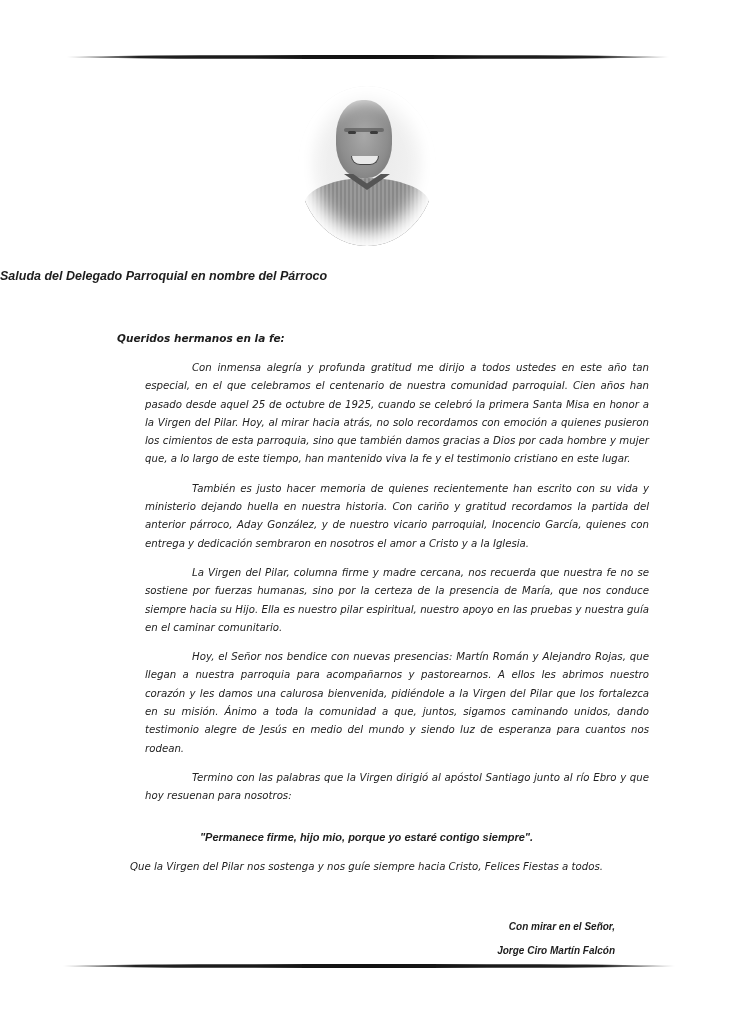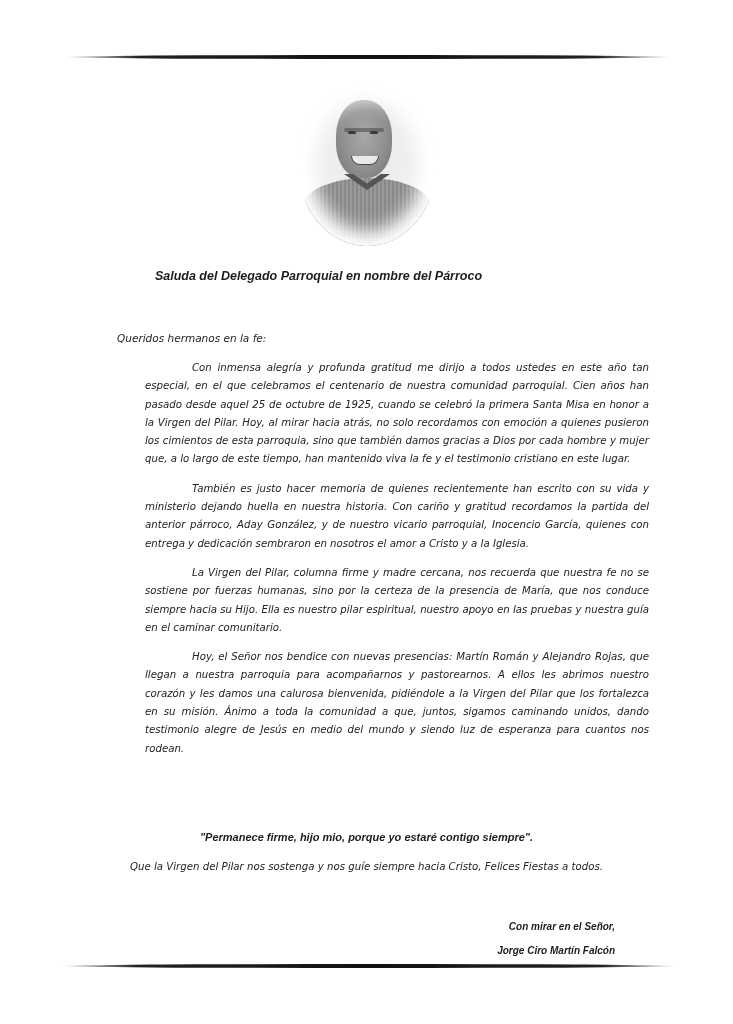--- a/index.html
+++ b/index.html
@@ -26,26 +26,26 @@
   .photo .eye.l { left: 12px; } .photo .eye.r { left: 34px; }
   .photo .mouth { position: absolute; left: 15px; top: 56px; width: 26px; height: 8px; border-radius: 0 0 14px 14px; background: #e9e9e9; border: 1px solid #444; border-top: none; }
   .photo .body {
     position: absolute; left: 6px; top: 92px; width: 126px; height: 90px;
     border-radius: 50% 50% 10% 10% / 30% 30% 10% 10%;
     background: repeating-linear-gradient(90deg, #888 0 2px, #9a9a9a 2px 4px);
   }
   .photo .collar { position: absolute; left: 46px; top: 88px; width: 46px; height: 16px; background: #555; clip-path: polygon(0 0, 50% 100%, 100% 0, 80% 0, 50% 60%, 20% 0); }
   .photo .fade { position: absolute; inset: 0; border-radius: 50%; box-shadow: inset 0 0 18px 14px #ffffff; }
   .title {
-    position: absolute; left: 0; width: 637px; top: 269px; text-align: center;
+    position: absolute; left: 0; width: 637px; top: 269px; 
     font-family: "Liberation Sans", sans-serif; font-style: italic; font-weight: bold; font-size: 12.5px; color: #1d1d1d;
   }
   .salutation {
     position: absolute; left: 117px; top: 332px;
-    font-family: "DejaVu Sans", sans-serif; font-style: italic; font-weight: normal; font-size: 10.5px; color: #1d1d1d;
+    font-family: "DejaVu Sans", sans-serif; font-style: italic; font-weight: bold; font-size: 10.5px; color: #1d1d1d;
   }
   .body-text {
     position: absolute; left: 117px; width: 504px; top: 359px;
     font-family: "DejaVu Sans", sans-serif; font-style: italic; font-size: 10.2px; line-height: 18.3px;
     text-align: justify; color: #222; margin-left: 28px;
   }
   .body-text p { margin: 0 0 11px 0; text-indent: 47px; }
   .quote {
     position: absolute; left: 0; width: 733px; top: 831px; text-align: center;
     font-family: "Liberation Sans", sans-serif; font-style: italic; font-weight: bold; font-size: 11px; color: #1d1d1d;
@@ -80,20 +80,21 @@
 
 <div class="title">Saluda del Delegado Parroquial en nombre del Párroco</div>
 
 <div class="salutation">Queridos hermanos en la fe:</div>
 
 <div class="body-text">
   <p>Con inmensa alegría y profunda gratitud me dirijo a todos ustedes en este año tan especial, en el que celebramos el centenario de nuestra comunidad parroquial. Cien años han pasado desde aquel 25 de octubre de 1925, cuando se celebró la primera Santa Misa en honor a la Virgen del Pilar. Hoy, al mirar hacia atrás, no solo recordamos con emoción a quienes pusieron los cimientos de esta parroquia, sino que también damos gracias a Dios por cada hombre y mujer que, a lo largo de este tiempo, han mantenido viva la fe y el testimonio cristiano en este lugar.</p>
   <p>También es justo hacer memoria de quienes recientemente han escrito con su vida y ministerio dejando huella en nuestra historia. Con cariño y gratitud recordamos la partida del anterior párroco, Aday González, y de nuestro vicario parroquial, Inocencio García, quienes con entrega y dedicación sembraron en nosotros el amor a Cristo y a la Iglesia.</p>
   <p>La Virgen del Pilar, columna firme y madre cercana, nos recuerda que nuestra fe no se sostiene por fuerzas humanas, sino por la certeza de la presencia de María, que nos conduce siempre hacia su Hijo. Ella es nuestro pilar espiritual, nuestro apoyo en las pruebas y nuestra guía en el caminar comunitario.</p>
   <p>Hoy, el Señor nos bendice con nuevas presencias: Martín Román y Alejandro Rojas, que llegan a nuestra parroquia para acompañarnos y pastorearnos. A ellos les abrimos nuestro corazón y les damos una calurosa bienvenida, pidiéndole a la Virgen del Pilar que los fortalezca en su misión. Ánimo a toda la comunidad a que, juntos, sigamos caminando unidos, dando testimonio alegre de Jesús en medio del mundo y siendo luz de esperanza para cuantos nos rodean.</p>
+  <p>Termino con las palabras que la Virgen dirigió al apóstol Santiago junto al río Ebro y que hoy resuenan para nosotros:</p>
 </div>
 
 <div class="quote">"Permanece firme, hijo mio, porque yo estaré contigo siempre".</div>
 
 <div class="closing">Que la Virgen del Pilar nos sostenga y nos guíe siempre hacia Cristo, Felices Fiestas a todos.</div>
 
 <div class="sign l1">Con mirar en el Señor,</div>
 <div class="sign l2">Jorge Ciro Martín Falcón</div>
 
 <div class="rule bottom"></div>

